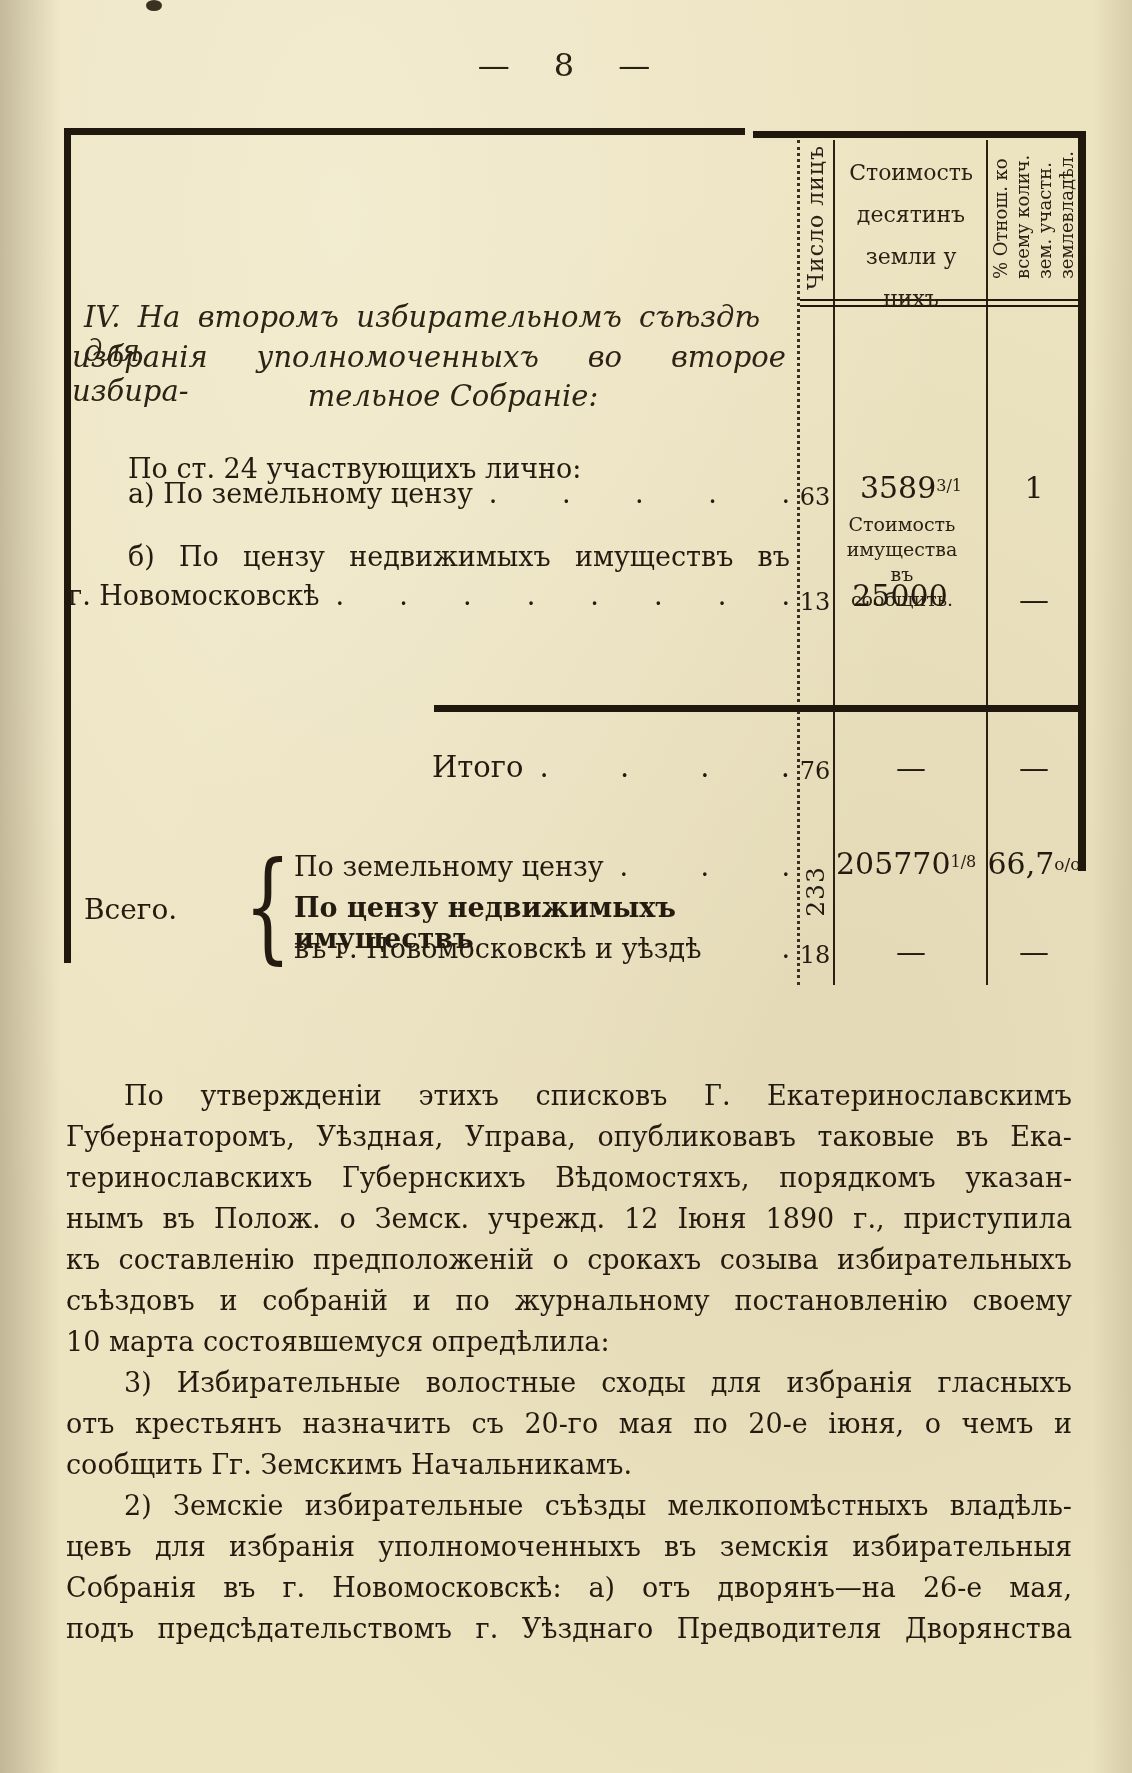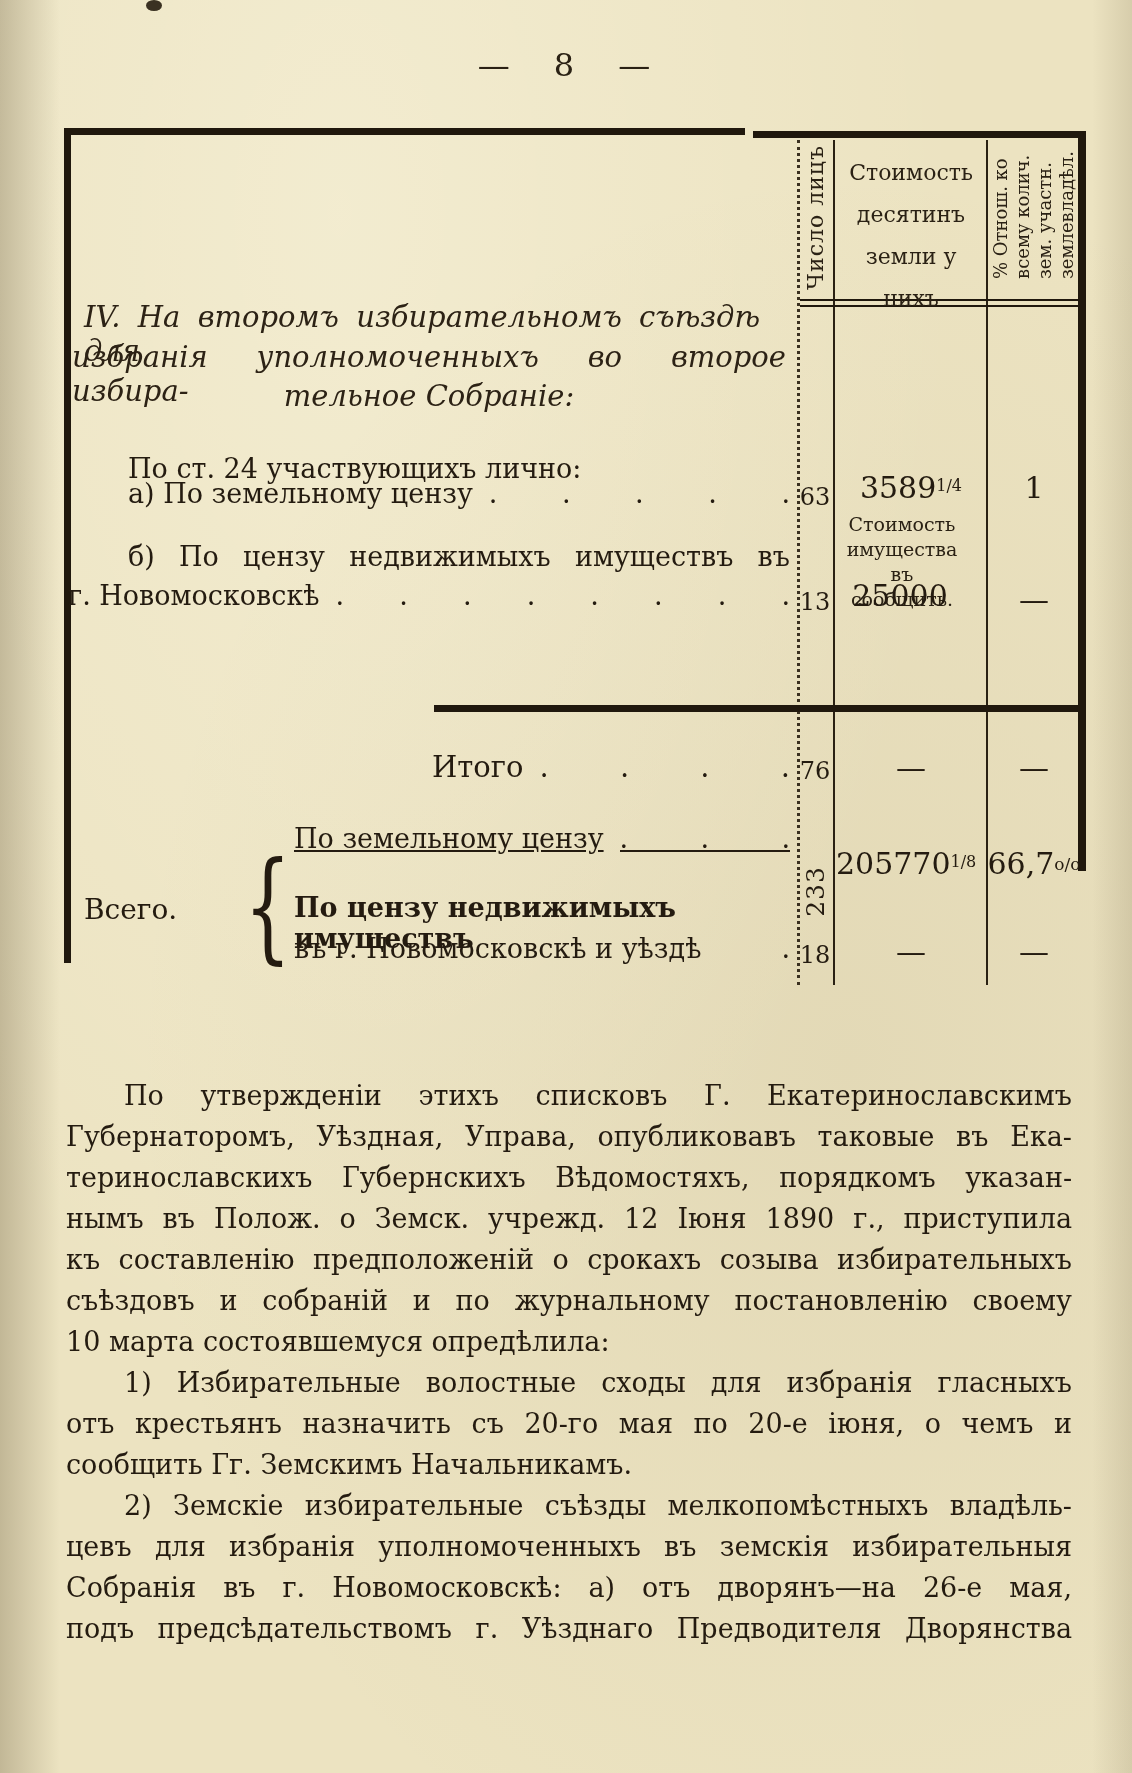--- a/index.html
+++ b/index.html
@@ -36,21 +36,21 @@
   .rot{transform:rotate(-90deg);white-space:nowrap;}
   .h-persons-txt{font-size:22px;letter-spacing:1px;color:#2a2114;}
   .h-land{position:absolute;left:836px;top:152px;width:150px;text-align:center;
     font-size:22px;line-height:42px;color:#2a2114;}
   .h-pct-lines{transform:rotate(-90deg);display:flex;flex-direction:column;}
   .h-pct-lines span{font-size:18px;line-height:22px;white-space:nowrap;color:#2a2114;}
 
   
   .hd{position:absolute;font-style:italic;font-size:29px;color:#2c2215;}
   .just{text-align:justify;text-align-last:justify;}
-  .ctr{text-align:center;}
+  .ctr{text-align:center;padding-left:24px;}
 
   .t-text{position:absolute;font-size:27px;color:#241b10;}
   .rowflex{display:flex;}
   .lab{white-space:nowrap;}
   .dots{flex:1;margin-left:16px;text-align:justify;text-align-last:justify;white-space:nowrap;overflow:hidden;}
   .dots.right{text-align-last:right;}
 
   .cell{position:absolute;text-align:center;}
   .np{font-size:24px;}            
   .nv{font-size:30px;}            
@@ -113,21 +113,21 @@
     <div class="hd ctr" style="left:72px;top:379px;width:714px;">тельное Собраніе:</div>
 
     <div class="t-text" style="left:128px;top:441px;margin-top:12px;">По ст. 24 участвующихъ лично:</div>
 
     <div class="t-text rowflex" style="left:128px;top:478px;width:662px;">
       <span class="lab">а) По земельному цензу</span>
       <span class="dots">. . . . .</span>
     </div>
     <div class="cell np" style="left:797px;top:483px;width:36px;">63</div>
     <div class="cell nv" style="left:836px;top:470px;width:150px;">
-      <span>3589</span><span class="frac">1/4</span>
+      <span>3589</span><span class="frac">3/1</span>
     </div>
     <div class="cell nv" style="left:988px;top:470px;width:92px;">1</div>
 
     <div class="note">
       <div>Стоимость</div>
       <div>имущества въ</div>
       <div>сообщить.</div>
     </div>
 
     <div class="t-text just" style="left:128px;top:541px;width:662px;">б) По цензу недвижимыхъ имуществъ въ</div>
@@ -143,21 +143,21 @@
       <span class="lab">Итого</span>
       <span class="dots">. . . .</span>
     </div>
     <div class="cell np" style="left:797px;top:757px;width:36px;">76</div>
     <div class="cell nv" style="left:836px;top:750px;width:150px;">—</div>
     <div class="cell nv" style="left:988px;top:750px;width:92px;">—</div>
 
     <div class="t-text" style="left:84px;top:893px;font-size:28px;">Всего.</div>
     <div class="brace">{</div>
 
-    <div class="t-text rowflex" style="left:294px;top:823px;width:496px;text-decoration:underline;">
+    <div class="t-text rowflex" style="left:294px;top:851px;width:496px;">
       <span class="lab">По земельному цензу</span>
       <span class="dots">. . .</span>
     </div>
     <div class="rotwrap" style="left:795px;top:848px;width:40px;height:86px;">
       <span class="rot rot233">233</span>
     </div>
     <div class="cell nv" style="left:836px;top:846px;width:134px;">
       <span>205770</span><span class="frac">1/8</span>
     </div>
     <div class="cell nv" style="left:986px;top:846px;width:96px;">
@@ -176,21 +176,21 @@
   </div>
 
   <div>
     <div class="bl j ind" style="top:1078px;">По утвержденіи этихъ списковъ Г. Екатеринославскимъ</div>
     <div class="bl j" style="top:1119px;">Губернаторомъ, Уѣздная, Управа, опубликовавъ таковые въ Ека-</div>
     <div class="bl j" style="top:1160px;">теринославскихъ Губернскихъ Вѣдомостяхъ, порядкомъ указан-</div>
     <div class="bl j" style="top:1201px;">нымъ въ Полож. о Земск. учрежд. 12 Іюня 1890 г., приступила</div>
     <div class="bl j" style="top:1242px;">къ составленію предположеній о срокахъ созыва избирательныхъ</div>
     <div class="bl j" style="top:1283px;">съѣздовъ и собраній и по журнальному постановленію своему</div>
     <div class="bl" style="top:1324px;">10 марта состоявшемуся опредѣлила:</div>
-    <div class="bl j ind" style="top:1365px;">1) Избирательные волостные сходы для избранія гласныхъ</div>
+    <div class="bl j ind" style="top:1365px;">3) Избирательные волостные сходы для избранія гласныхъ</div>
     <div class="bl j" style="top:1406px;">отъ крестьянъ назначить съ 20-го мая по 20-е іюня, о чемъ и</div>
     <div class="bl" style="top:1447px;">сообщить Гг. Земскимъ Начальникамъ.</div>
     <div class="bl j ind" style="top:1488px;">2) Земскіе избирательные съѣзды мелкопомѣстныхъ владѣль-</div>
     <div class="bl j" style="top:1529px;">цевъ для избранія уполномоченныхъ въ земскія избирательныя</div>
     <div class="bl j" style="top:1570px;">Собранія въ г. Новомосковскѣ: а) отъ дворянъ—на 26-е мая,</div>
     <div class="bl j" style="top:1611px;">подъ предсѣдательствомъ г. Уѣзднаго Предводителя Дворянства</div>
   </div>
 
 </div>
 

